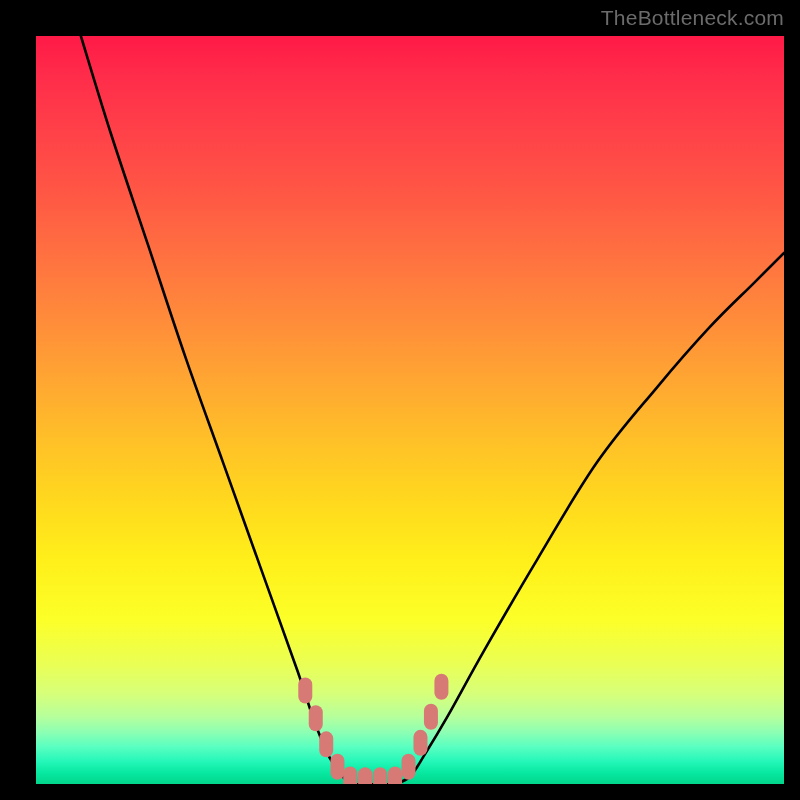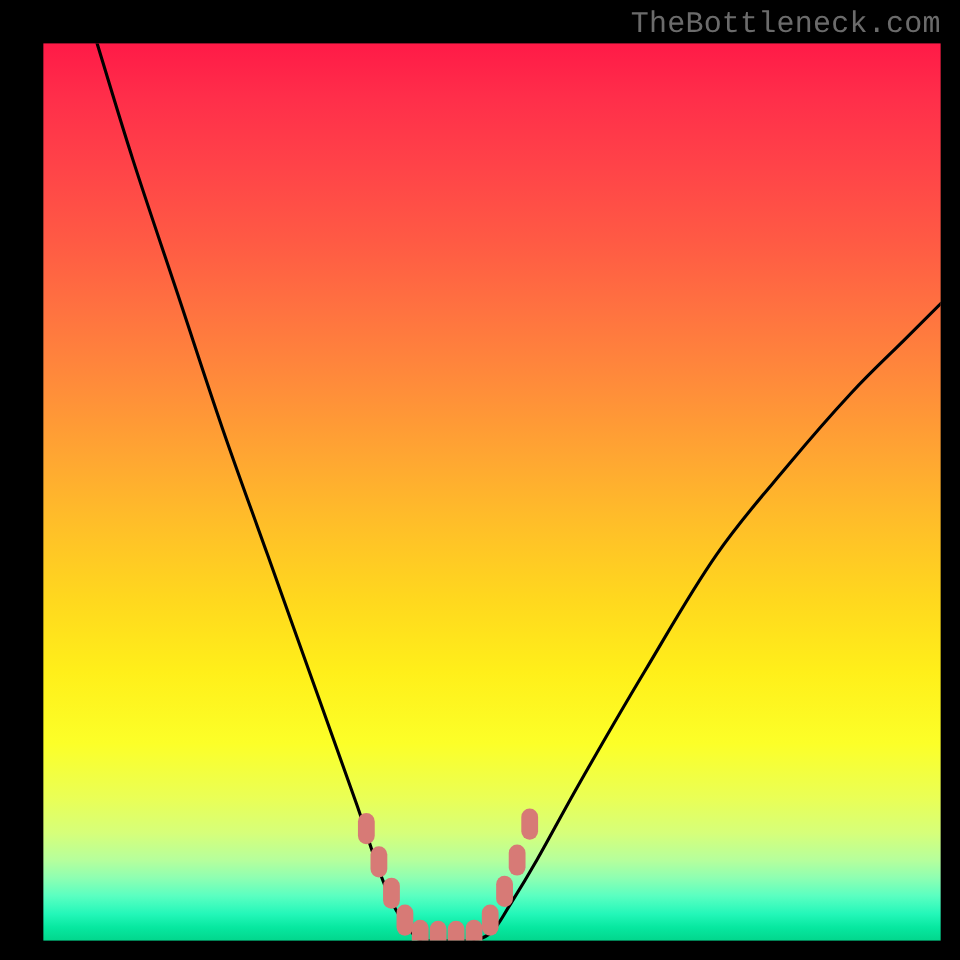--- a/index.html
+++ b/index.html
@@ -57,23 +57,22 @@
     position: absolute;
     inset: 0;
     width: 100%;
     height: 100%;
   }
   .watermark {
     position: absolute;
     top: 6px;
     right: 16px;
     color: #6b6b6b;
-    font-size: 25px;
+    font-size: 21px;
     letter-spacing: 0.2px;
-    font-family: Liberation Mono, monospace;
   }
 </style>
 </head>
 <body>
 
 <div class="frame">
 
   <div class="plot-area">
     <div class="gradient-bg"></div>
 

